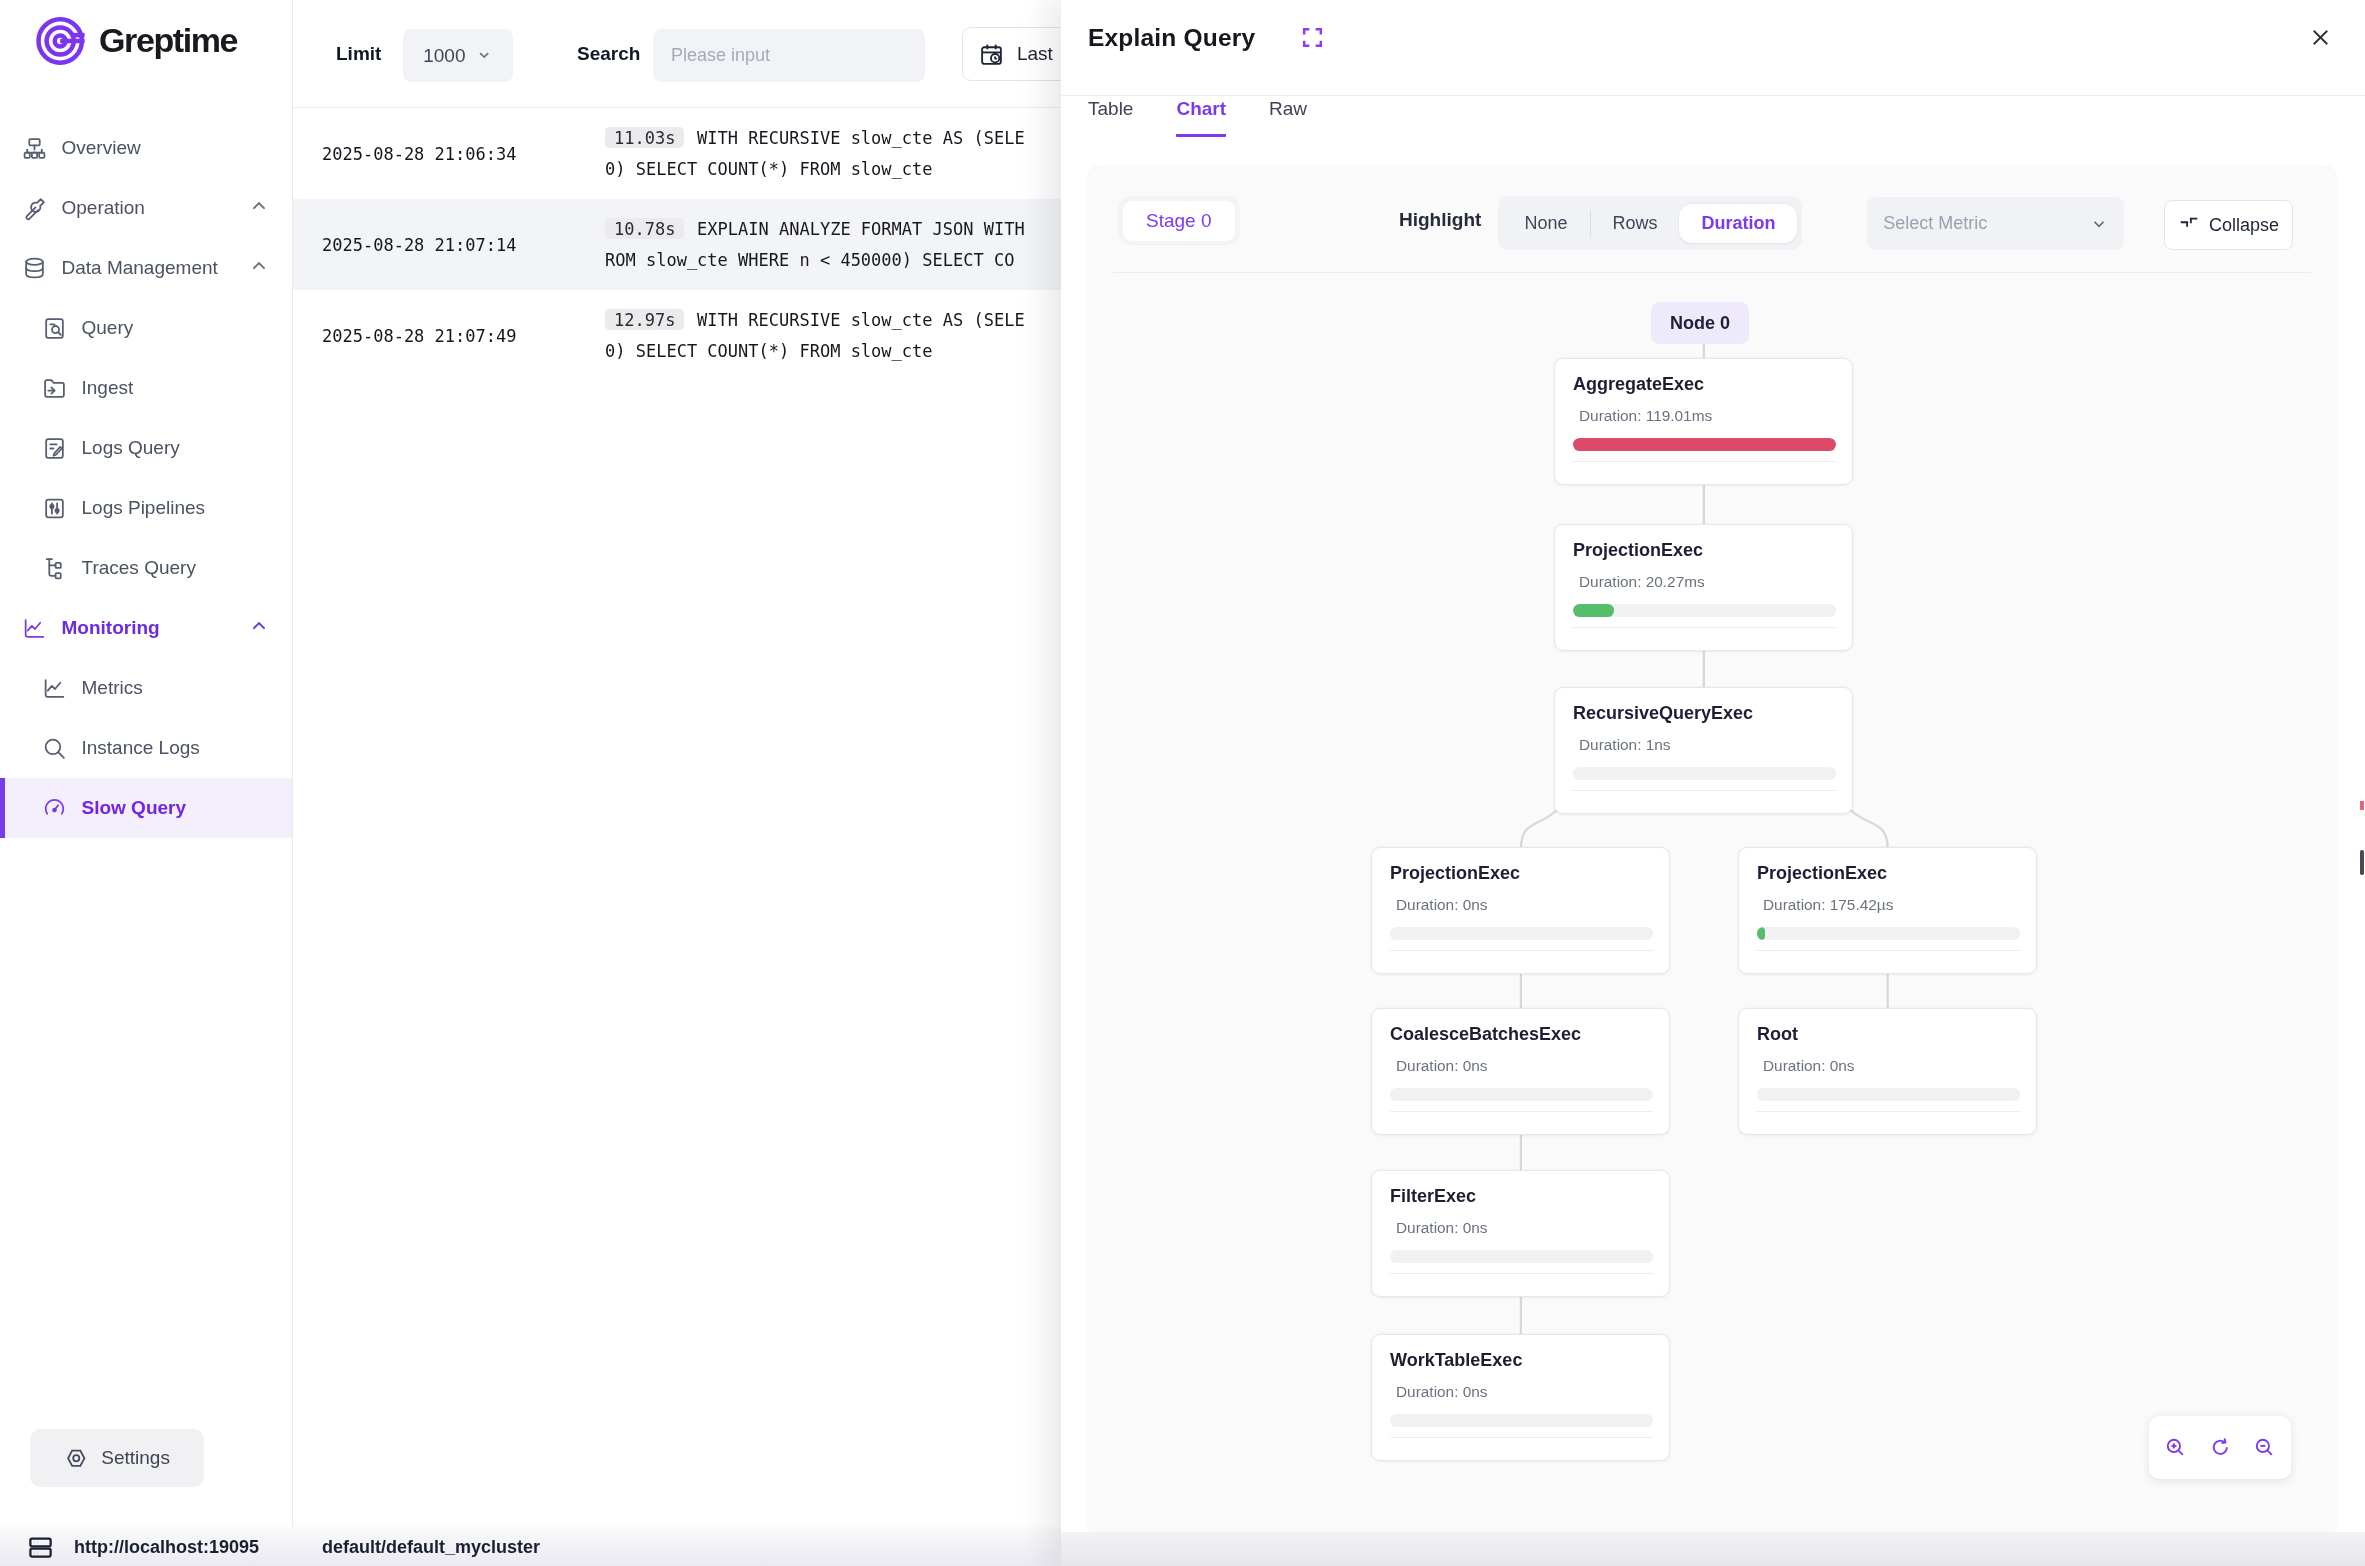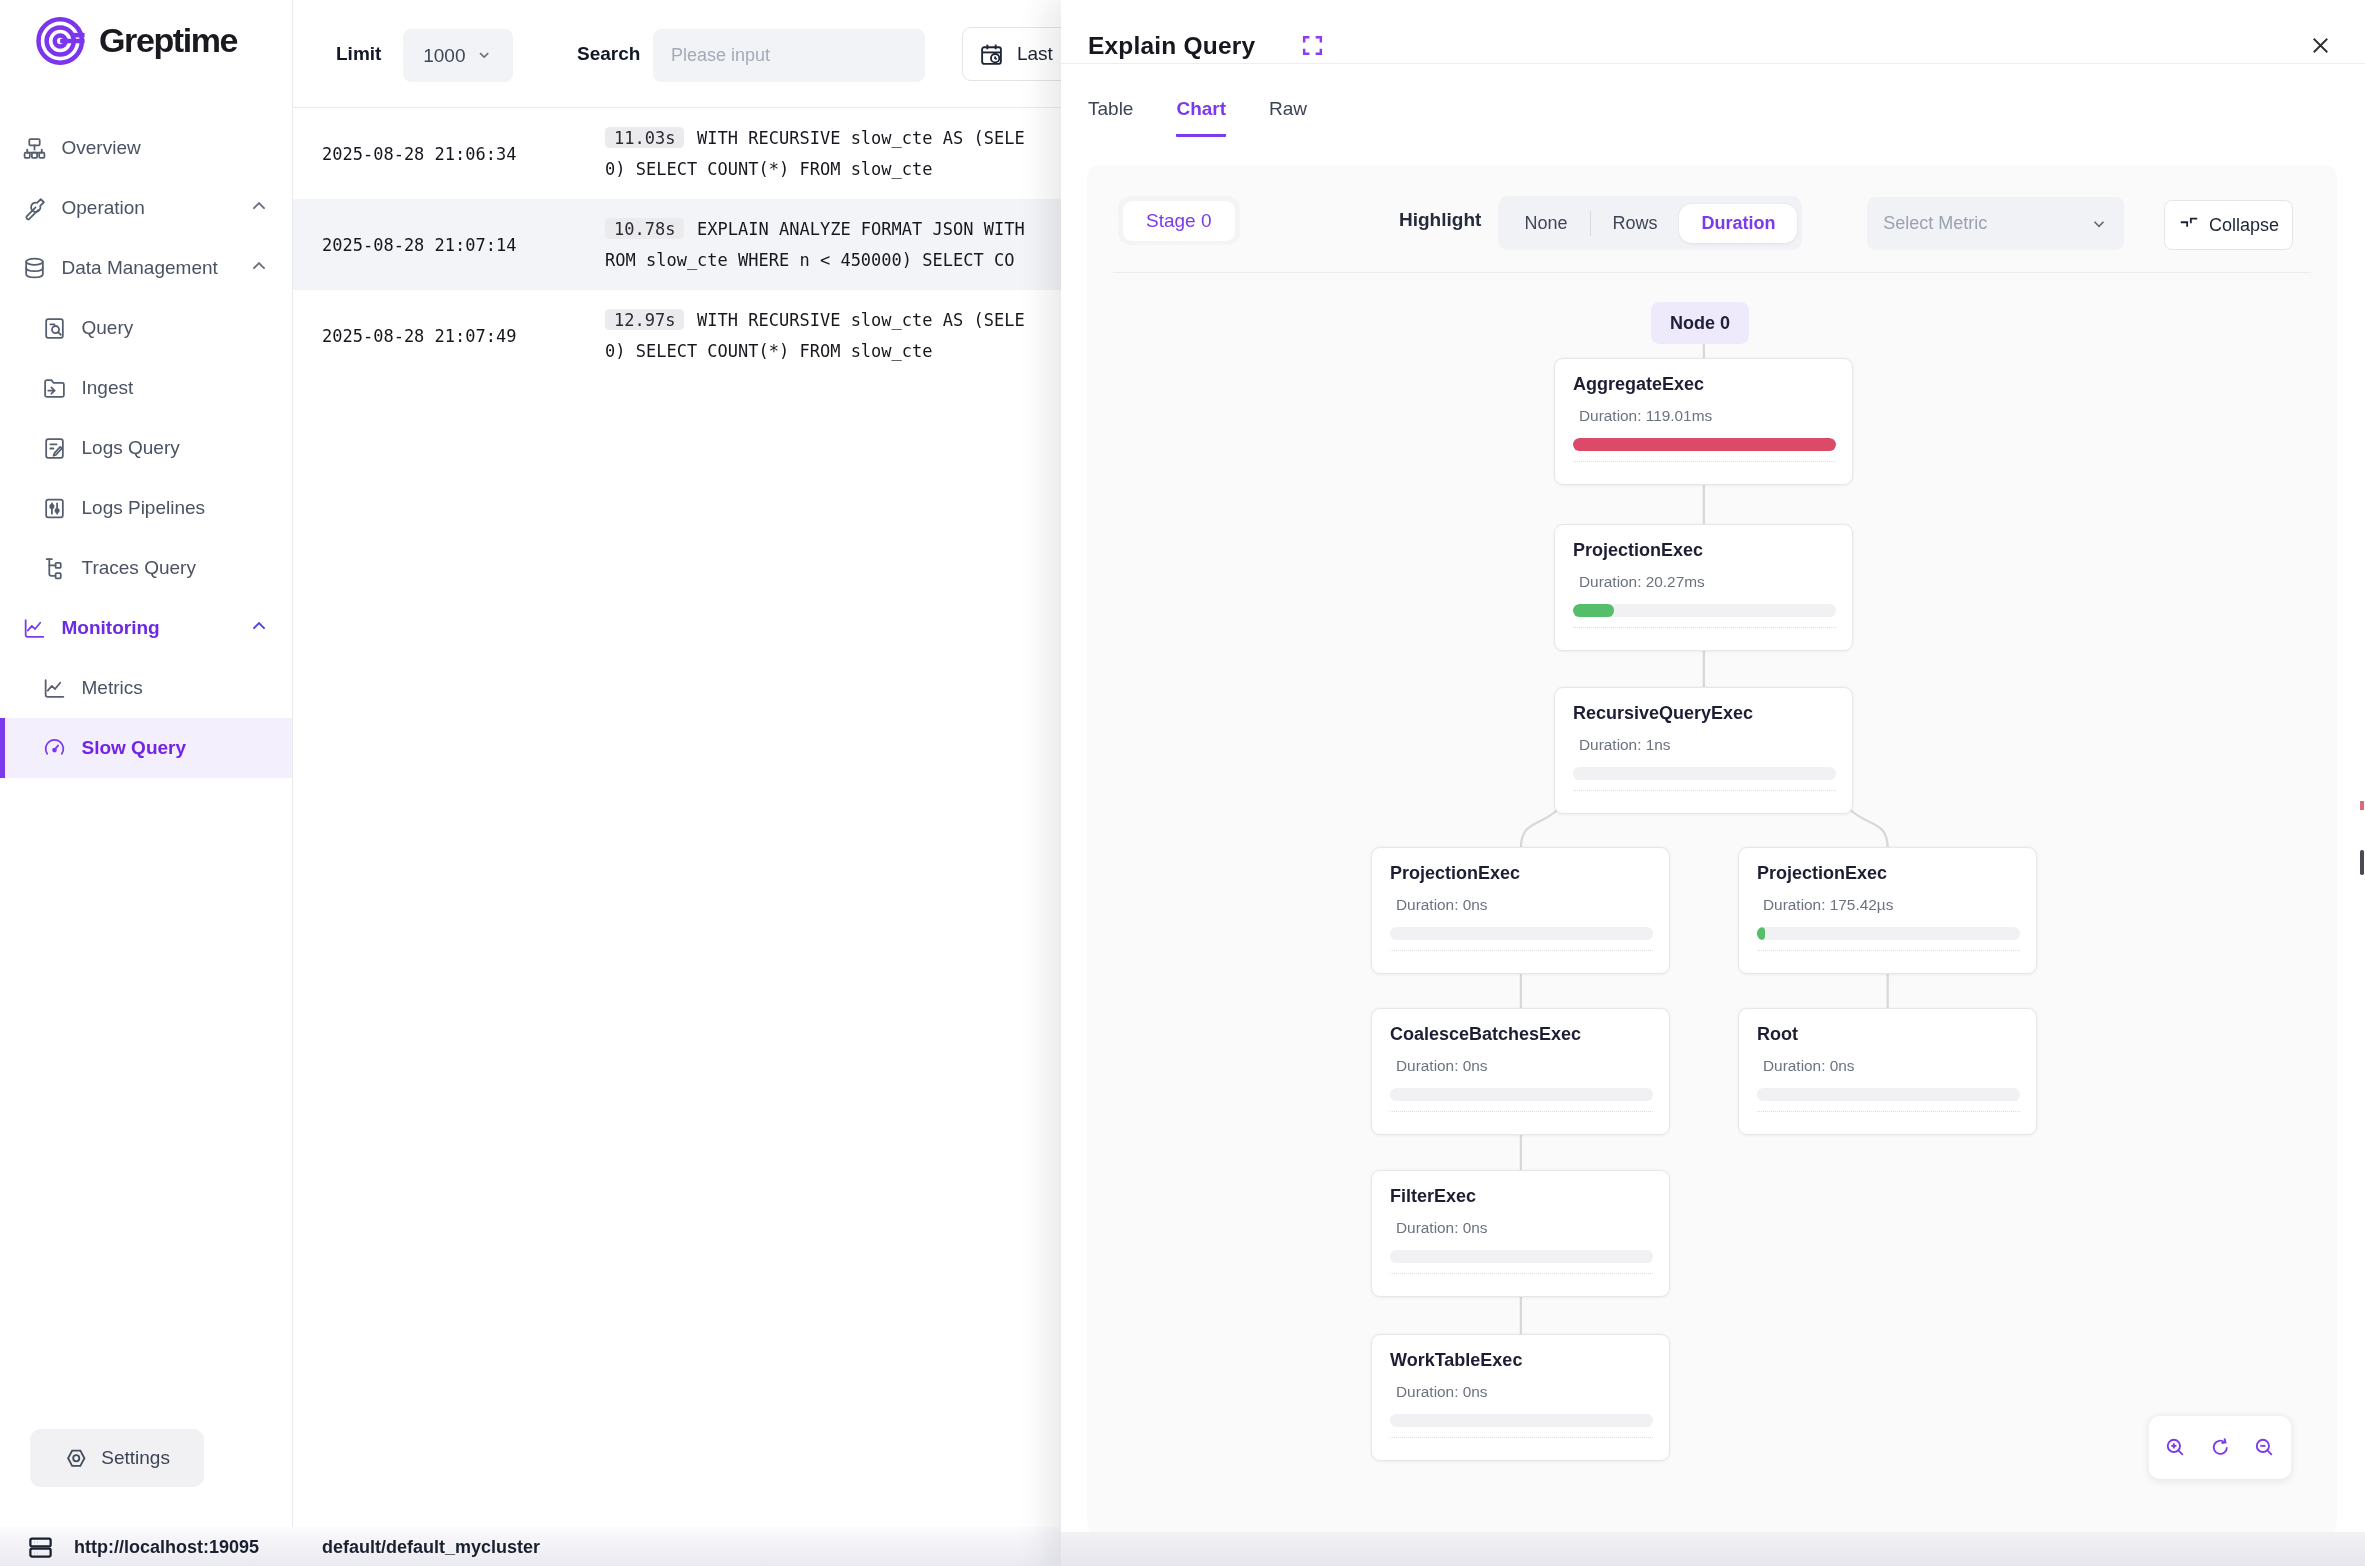--- a/index.html
+++ b/index.html
@@ -60,21 +60,21 @@
   #statusbar { position:absolute; left:0; top:1527px; width:100%; height:40px;
     background:linear-gradient(180deg,#fbfbfd,#e9e9f0); z-index:4; display:flex;
     align-items:center; gap:0; }
   #statusbar svg { width:27px; height:27px; stroke:#1b2030; margin-left:27px; }
   .sb-text { font-size:18px; font-weight:700; color:#1b2030; margin-left:20px; }
   .sb-text.db { margin-left:63px; }
 
   
   #drawer { position:absolute; left:1061px; top:0; width:1304px; height:1567px;
     background:#fff; z-index:50; box-shadow:-12.7px 0 31px rgba(20,20,40,.10); }
-  #drawer-header { position:absolute; left:0; top:8px; width:100%; height:56px;
+  #drawer-header { position:absolute; left:0; top:0; width:100%; height:96px;
     border-bottom:0.9px solid #ededf0; }
   #drawer-title { position:absolute; left:27px; top:23.5px; font-size:24.5px; font-weight:700;
     color:#17171f; letter-spacing:0.2px; }
   #expand-btn { position:absolute; left:239px; top:25px; cursor:pointer; }
   #expand-btn svg { width:25px; height:25px; stroke:#8b3df2; }
   #close-btn { position:absolute; right:31px; top:23.5px; cursor:pointer; }
   #close-btn svg { width:27px; height:27px; stroke:#2b2b33; }
   #tabs { position:absolute; left:27px; top:98px; display:flex; gap:43px; }
   .tab { font-size:19px; color:#3c4354; padding-bottom:13.6px; cursor:pointer; }
   .tab.active { color:#7c3aed; font-weight:700; border-bottom:3.6px solid #7c3aed;
@@ -242,20 +242,27 @@
             <polyline points="6 14.5 12 8.5 18 14.5"></polyline>
           </svg></span>
       </div>
       <div class="sb-item sub">
         <svg viewBox="0 0 24 24" fill="none" stroke-width="1.7" stroke-linecap="round" stroke-linejoin="round">
           <path d="M3.5 4 v14 a2 2 0 0 0 2 2 h15"></path>
           <polyline points="5.5 14 9.5 9.5 12.5 12.5 17.5 6.5"></polyline>
         </svg>
         <span>Metrics</span>
       </div>
+      <div class="sb-item sub">
+        <svg viewBox="0 0 24 24" fill="none" stroke-width="1.7" stroke-linecap="round" stroke-linejoin="round">
+          <circle cx="10.5" cy="10.5" r="7"></circle>
+          <line x1="15.8" y1="15.8" x2="21" y2="21"></line>
+        </svg>
+        <span>Instance Logs</span>
+      </div>
       <div class="sb-item sub active">
         <svg viewBox="0 0 24 24" fill="none" stroke-width="1.7" stroke-linecap="round" stroke-linejoin="round">
           <path d="M5 17 a8.5 8.5 0 1 1 14 0"></path>
           <line x1="12" y1="13.5" x2="15.5" y2="9"></line>
           <circle cx="12" cy="13.5" r="1.4" fill="currentColor"></circle>
         </svg>
         <span>Slow Query</span>
       </div>
     </nav>
   <div id="settings-btn">

